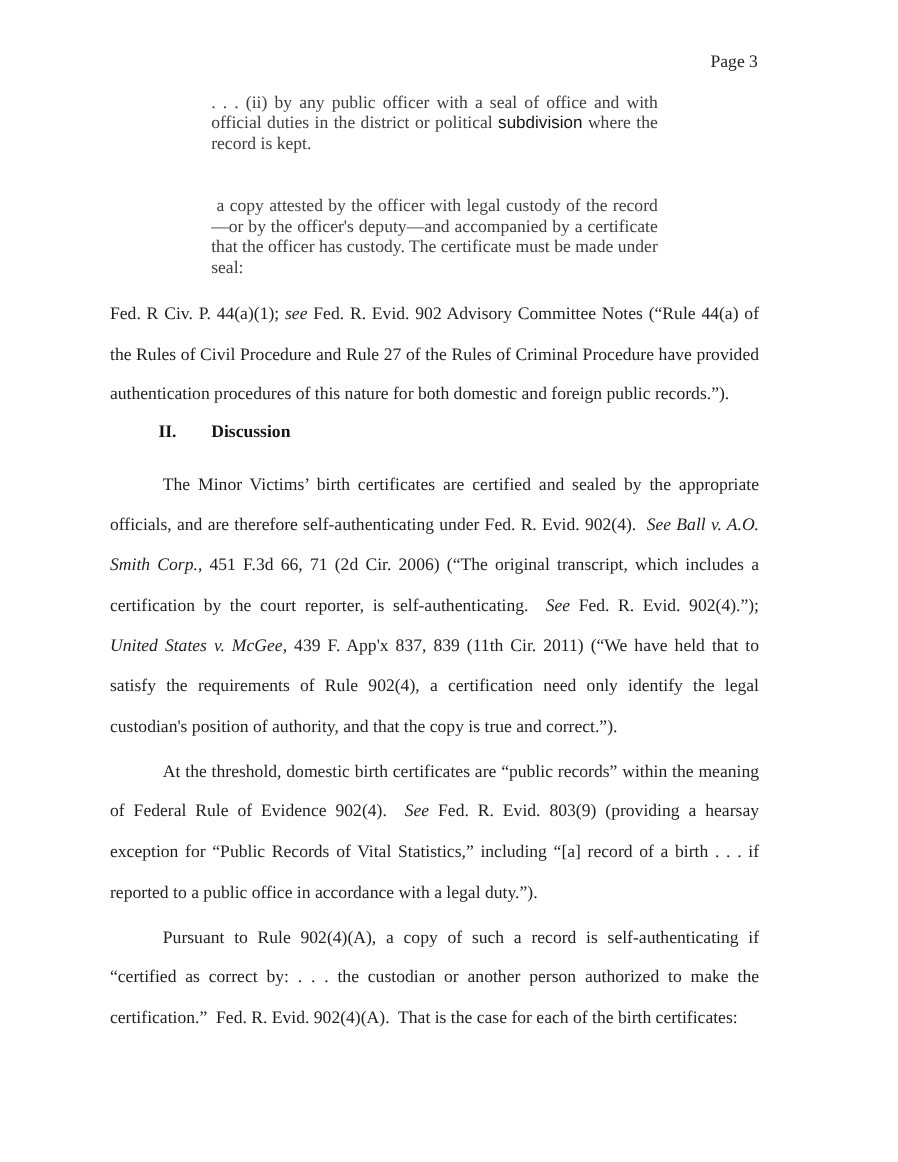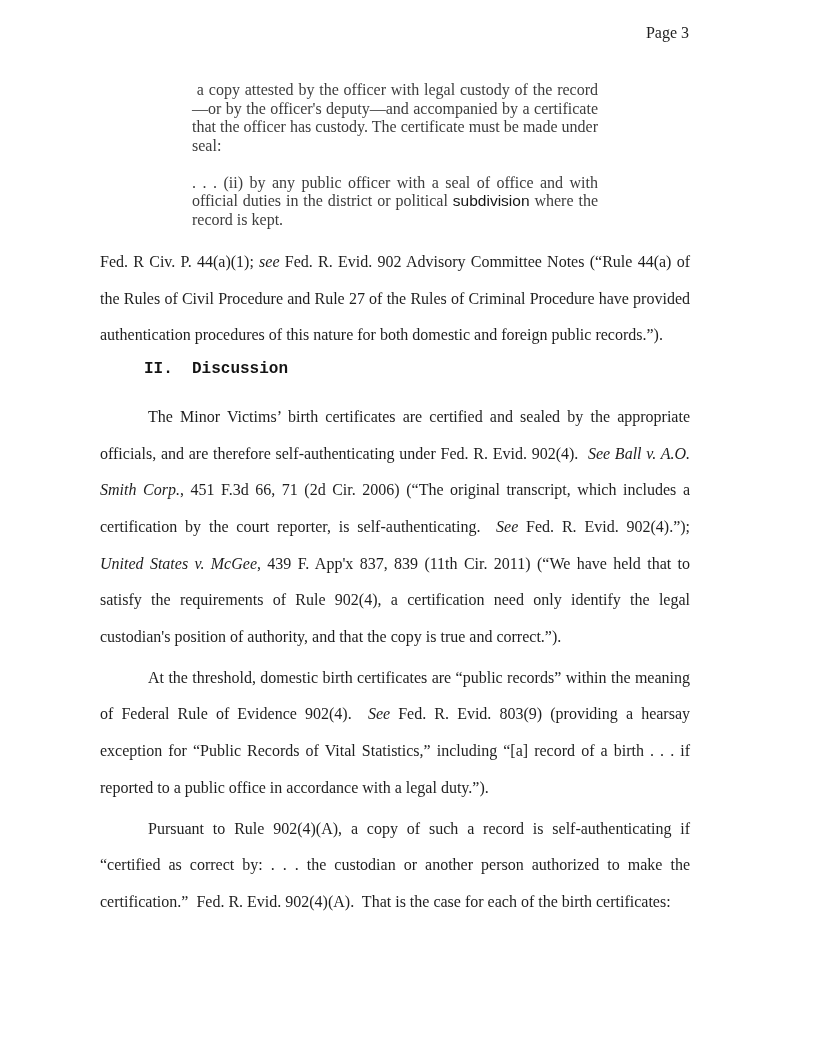--- a/index.html
+++ b/index.html
@@ -1,21 +1,21 @@
 <!DOCTYPE html>
 <html><head>
 <meta charset="utf-8">
 <style>
   html, body { margin: 0; padding: 0; background: #ffffff; }
   .page {
     position: relative;
     width: 790px;
     height: 1056px;
     box-sizing: border-box;
-    padding: 24px 96px 0 96px;
+    padding: 48px 96px 0 96px;
     background: #ffffff;
     font-family: "Liberation Serif", serif;
     overflow: hidden;
   }
   .page-header {
     text-align: right;
     font-size: 16px;
     line-height: 18px;
     color: #1e1e1e;
     padding-right: 5px;
@@ -43,21 +43,20 @@
     text-indent: 48px;
     white-space: pre-wrap;
   }
   .para.no-indent { text-indent: 0; }
   .heading {
     margin: 0;
     font-weight: bold;
     position: relative;
     top: -7px;
     color: #141414;
-    font-family: Liberation Mono, monospace;
   }
   .heading .hnum {
     display: inline-block;
     width: 48px;
     margin-left: 48px;
   }
   .seg-i { font-style: italic; }
   .seg-sans {
     font-family: "Liberation Sans", sans-serif;
     color: #141414;
@@ -66,23 +65,23 @@
 </style>
 </head>
 <body>
 
 <div class="page">
 
   <div class="page-header">
     <span>Page 3</span>
   </div>
 
+  <div class="blockquote bq2"><span>. . . (ii) by any public officer with a seal of office and with official duties in the district or political </span><span class="seg-sans">subdivision</span><span> where the record is kept.</span></div>
+
   <div class="blockquote bq1"><span> a copy attested by the officer with legal custody of the record—or by the officer's deputy—and accompanied by a certificate that the officer has custody. The certificate must be made under seal:</span></div>
-
-  <div class="blockquote bq2"><span>. . . (ii) by any public officer with a seal of office and with official duties in the district or political </span><span class="seg-sans">subdivision</span><span> where the record is kept.</span></div>
 
   <div class="body-flow">
 
     <p class="para no-indent"><span>Fed. R Civ. P. 44(a)(1); </span><span class="seg-i">see</span><span> Fed. R. Evid. 902 Advisory Committee Notes (“Rule 44(a) of the Rules of Civil Procedure and Rule 27 of the Rules of Criminal Procedure have provided authentication procedures of this nature for both domestic and foreign public records.”).</span></p>
 
     <p class="heading">
       <span class="hnum">II.</span><span class="htitle">Discussion</span>
     </p>
 
     <p class="para"><span>The Minor Victims’ birth certificates are certified and sealed by the appropriate officials, and are therefore self-authenticating under Fed. R. Evid. 902(4).  </span><span class="seg-i">See Ball v. A.O. Smith Corp.</span><span>, 451 F.3d 66, 71 (2d Cir. 2006) (“The original transcript, which includes a certification by the court reporter, is self-authenticating.  </span><span class="seg-i">See</span><span> Fed. R. Evid. 902(4).”); </span><span class="seg-i">United States v. McGee</span><span>, 439 F. App'x 837, 839 (11th Cir. 2011) (“We have held that to satisfy the requirements of Rule 902(4), a certification need only identify the legal custodian's position of authority, and that the copy is true and correct.”).</span></p>

